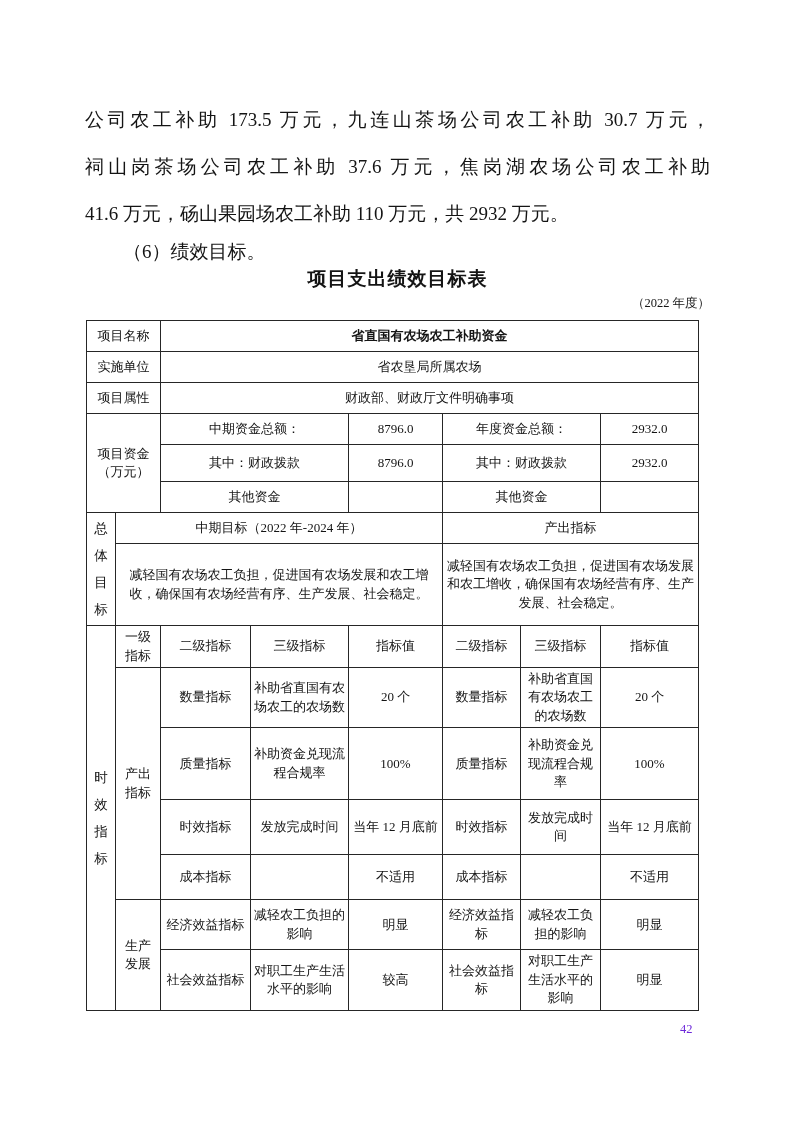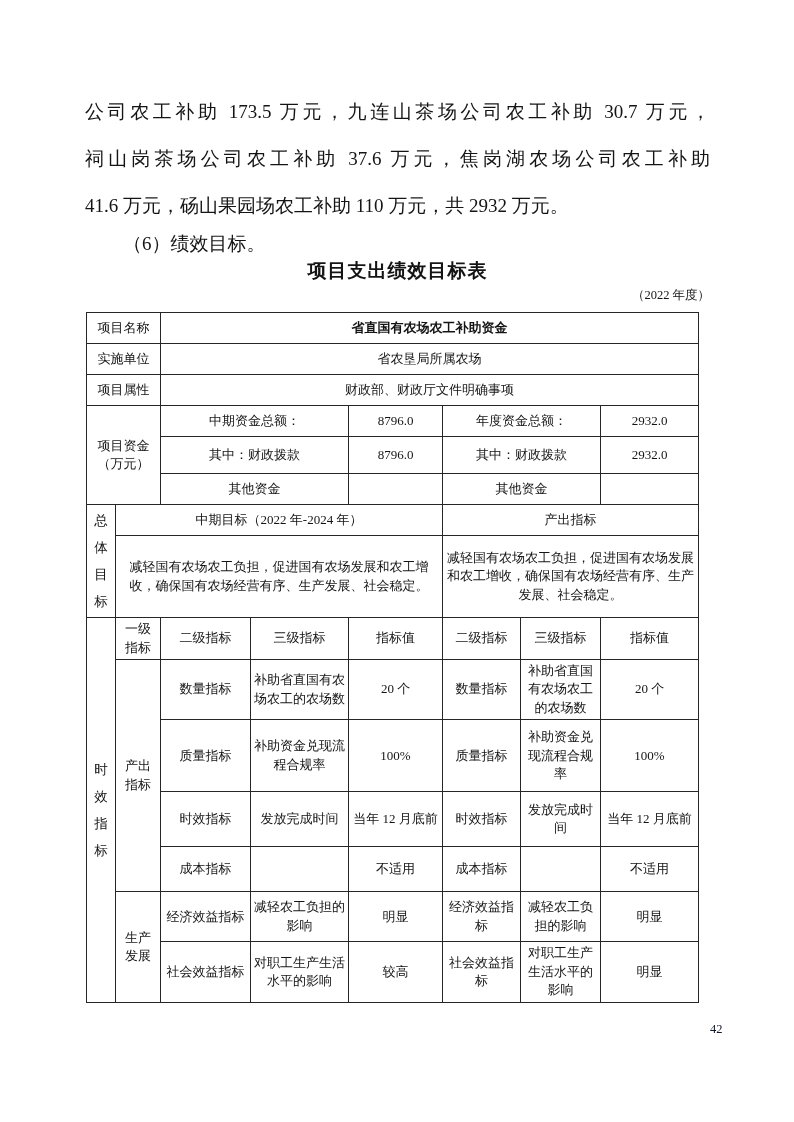--- a/index.html
+++ b/index.html
@@ -10,21 +10,21 @@
     height: 1122px;
     margin: 0 auto;
     background: #ffffff;
     font-family: "Liberation Serif", serif;
     color: #141414;
     overflow: hidden;
   }
   .content {
     position: absolute;
     left: 85px;
-    top: 0;
+    top: 8px;
     width: 625px;
     padding-top: 88px;
   }
   
   .body-line {
     font-size: 19px;
     line-height: 47px;
     white-space: nowrap;
   }
   .jline { text-align: justify; text-align-last: justify; white-space: normal; }
@@ -87,22 +87,21 @@
     line-height: 27px;
     font-size: 13.5px;
   }
   
   td.nob { border-bottom: none; }
   .page-number {
     position: absolute;
     top: 1022px;
     left: 680px;
     font-size: 12.5px;
-    color: #0f172a;
-    margin-left: 30px;
+    color: #6d28d9;
   }
 </style>
 </head>
 <body>
 
 <div class="page">
   <div class="content">
 
     <div>
       <div class="body-line jline">公司农工补助 173.5 万元，九连山茶场公司农工补助 30.7 万元，</div>

